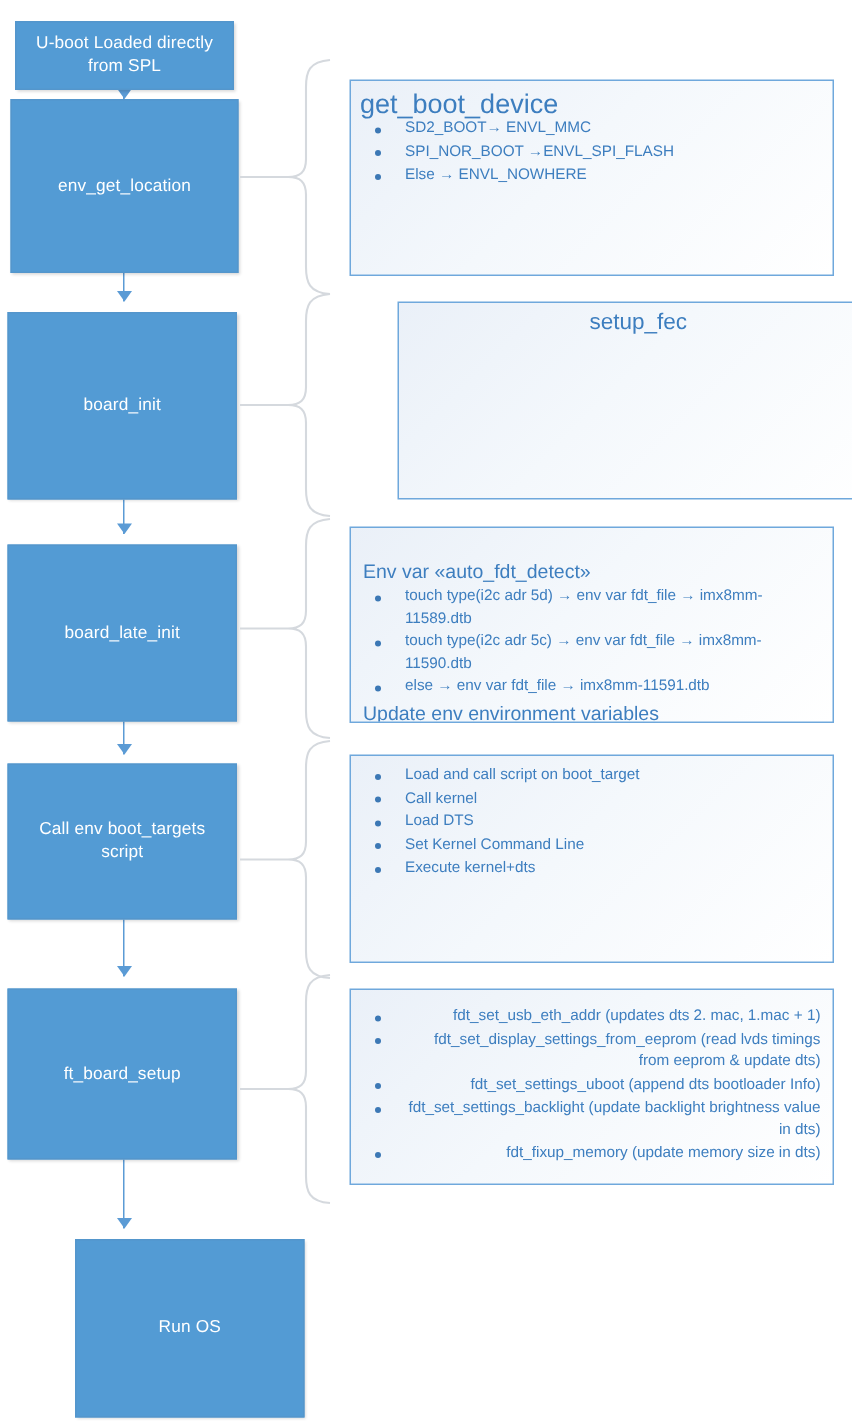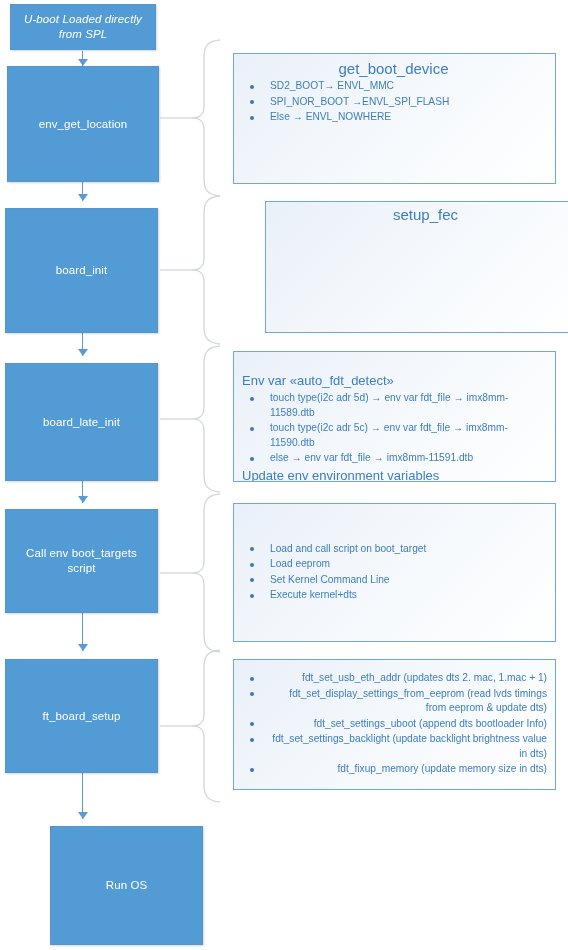--- a/index.html
+++ b/index.html
@@ -66,22 +66,21 @@
     padding: 6px 8px 6px 6px;
     overflow: hidden;
   }
   .callout.plain {
     display: flex;
     align-items: flex-start;
     justify-content: center;
     margin-left: 32px;
   }
   .callout-title {
-    text-align: center;
-    font-size: 15px;
+    font-size: 18px;
     line-height: 18px;
     color: #3D7EBF;
     margin: 0 0 1px 0;
   }
   .callout-title.left {
     text-align: left;
     font-size: 13px;
     padding-left: 2px;
   }
   .callout-footer {
@@ -140,21 +139,21 @@
 
   <div class="arrow-line" style="left:82px; top:481px; height:22px;"></div>
   <div class="arrow-head" style="left:78px; top:496px;"></div>
 
   <div class="arrow-line" style="left:82px; top:613px; height:38px;"></div>
   <div class="arrow-head" style="left:78px; top:644px;"></div>
 
   <div class="arrow-line" style="left:82px; top:773px; height:46px;"></div>
   <div class="arrow-head" style="left:78px; top:812px;"></div>
 
-  <div class="flow-box" style="left:10px; top:4px; width:146px; height:46px;font-style:italic;">
+  <div class="flow-box" style="left:10px; top:14px; width:146px; height:46px;">
     <span class="lbl">U-boot Loaded directly from SPL</span>
   </div>
 
   <div class="flow-box" style="left:7px; top:66px; width:152px; height:116px;">
     <span class="lbl">env_get_location</span>
   </div>
 
   <div class="flow-box" style="left:5px; top:208px; width:153px; height:125px;">
     <span class="lbl">board_init</span>
   </div>
@@ -226,24 +225,25 @@
   <div class="callout" style="left:233px; top:351px; width:323px; height:131px; padding-top:20px;">
     <div class="callout-title left">Env var «auto_fdt_detect»</div>
     <ul class="bullets">
       <li>touch type(i2c adr 5d) → env var fdt_file → imx8mm-11589.dtb</li>
       <li>touch type(i2c adr 5c) → env var fdt_file → imx8mm-11590.dtb</li>
       <li>else → env var fdt_file → imx8mm-11591.dtb</li>
     </ul>
     <div class="callout-footer">Update env environment variables</div>
   </div>
 
-  <div class="callout" style="left:233px; top:503px; width:323px; height:139px; display:flex; align-items:center;">
+  <div class="callout" style="left:233px; top:503px; width:323px; height:139px; display:flex; align-items:flex-start;">
     <ul class="bullets" style="width:100%;">
       <li>Load and call script on boot_target</li>
-      <li>Load eeprom</li>
+      <li>Call kernel</li>
+      <li>Load DTS</li>
       <li>Set Kernel Command Line</li>
       <li>Execute kernel+dts</li>
     </ul>
   </div>
 
   <div class="callout" style="left:233px; top:659px; width:323px; height:131px; display:flex; align-items:center;">
     <ul class="bullets" style="width:100%;text-align:right;">
       <li>fdt_set_usb_eth_addr (updates dts 2. mac, 1.mac + 1)</li>
       <li>fdt_set_display_settings_from_eeprom (read lvds timings from eeprom &amp; update dts)</li>
       <li>fdt_set_settings_uboot (append dts bootloader Info)</li>

